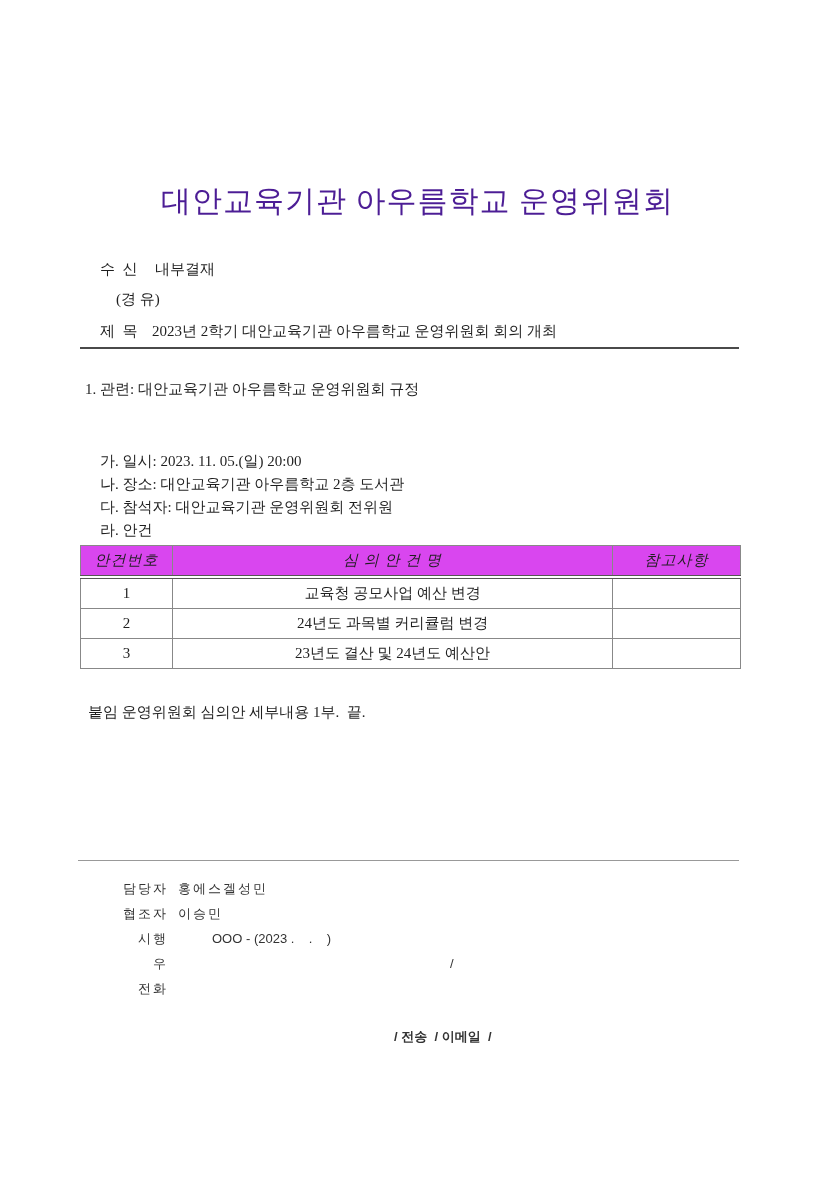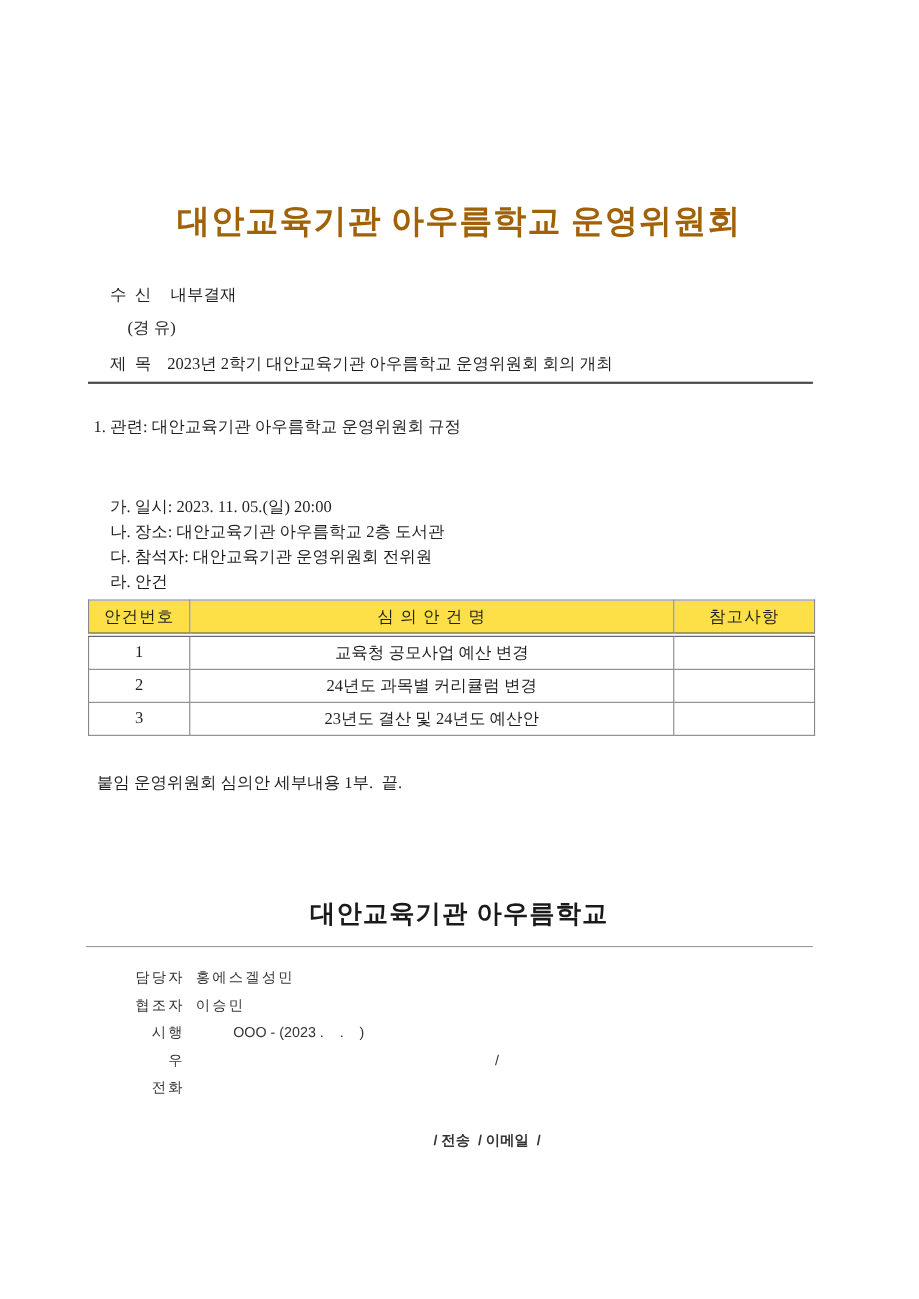--- a/index.html
+++ b/index.html
@@ -13,23 +13,22 @@
     color: #1f1f1f;
   }
   .abs { position: absolute; white-space: pre; line-height: 1.2; }
   .serif15 { font-size: 15px; font-family: "Liberation Serif", "DejaVu Serif", serif; }
   .doc-title {
     position: absolute;
     top: 181px; left: 0; width: 100%;
     text-align: center;
     font-size: 30px;
     letter-spacing: 1px;
-    color: #a16207;
+    color: #4c1d95;
     white-space: pre;
-    font-weight: bold;
   }
   .rule-dark {
     position: absolute; height: 0;
     border-top: 2px solid #4a4a4a;
   }
   .rule-light {
     position: absolute; height: 0;
     border-top: 1px solid #999999;
   }
   table.agenda {
@@ -43,24 +42,25 @@
   table.agenda th, table.agenda td {
     border: 1px solid #888888;
     text-align: center;
     vertical-align: middle;
     padding: 0;
     white-space: pre;
     font-weight: normal;
     overflow: hidden;
   }
   table.agenda th {
-    background: #fde047;
+    background: #d946ef;
     height: 29px;
     border-bottom: 4px double #555555;
     letter-spacing: 1px;
+    font-style: italic;
   }
   table.agenda td { height: 29px; }
   .col-no   { width: 92px; }
   .col-name { width: 440px; }
   .col-note { width: 128px; }
   .org-name {
     position: absolute;
     top: 815px; left: 0; width: 100%;
     text-align: center;
     font-family: "Liberation Sans", "DejaVu Sans", sans-serif;
@@ -135,21 +135,20 @@
       <tr>
         <td>3</td>
         <td>23년도 결산 및 24년도 예산안</td>
         <td></td>
       </tr>
     </tbody>
   </table>
 
   <div class="abs serif15" style="left:88px; top:703px;">붙임 운영위원회 심의안 세부내용 1부.  끝.</div>
 
-  <div class="org-name">대안교육기관 아우름학교</div>
 
   <div class="rule-light" style="left:78px; top:860px; width:661px;"></div>
 
   <div>
     <div class="abs footer-text footer-label" style="top:881px;">담당자</div>
     <div class="abs footer-text footer-value" style="left:178px; top:881px;">홍에스겔성민</div>
   </div>
 
   <div>
     <div class="abs footer-text footer-label" style="top:906px;">협조자</div>

